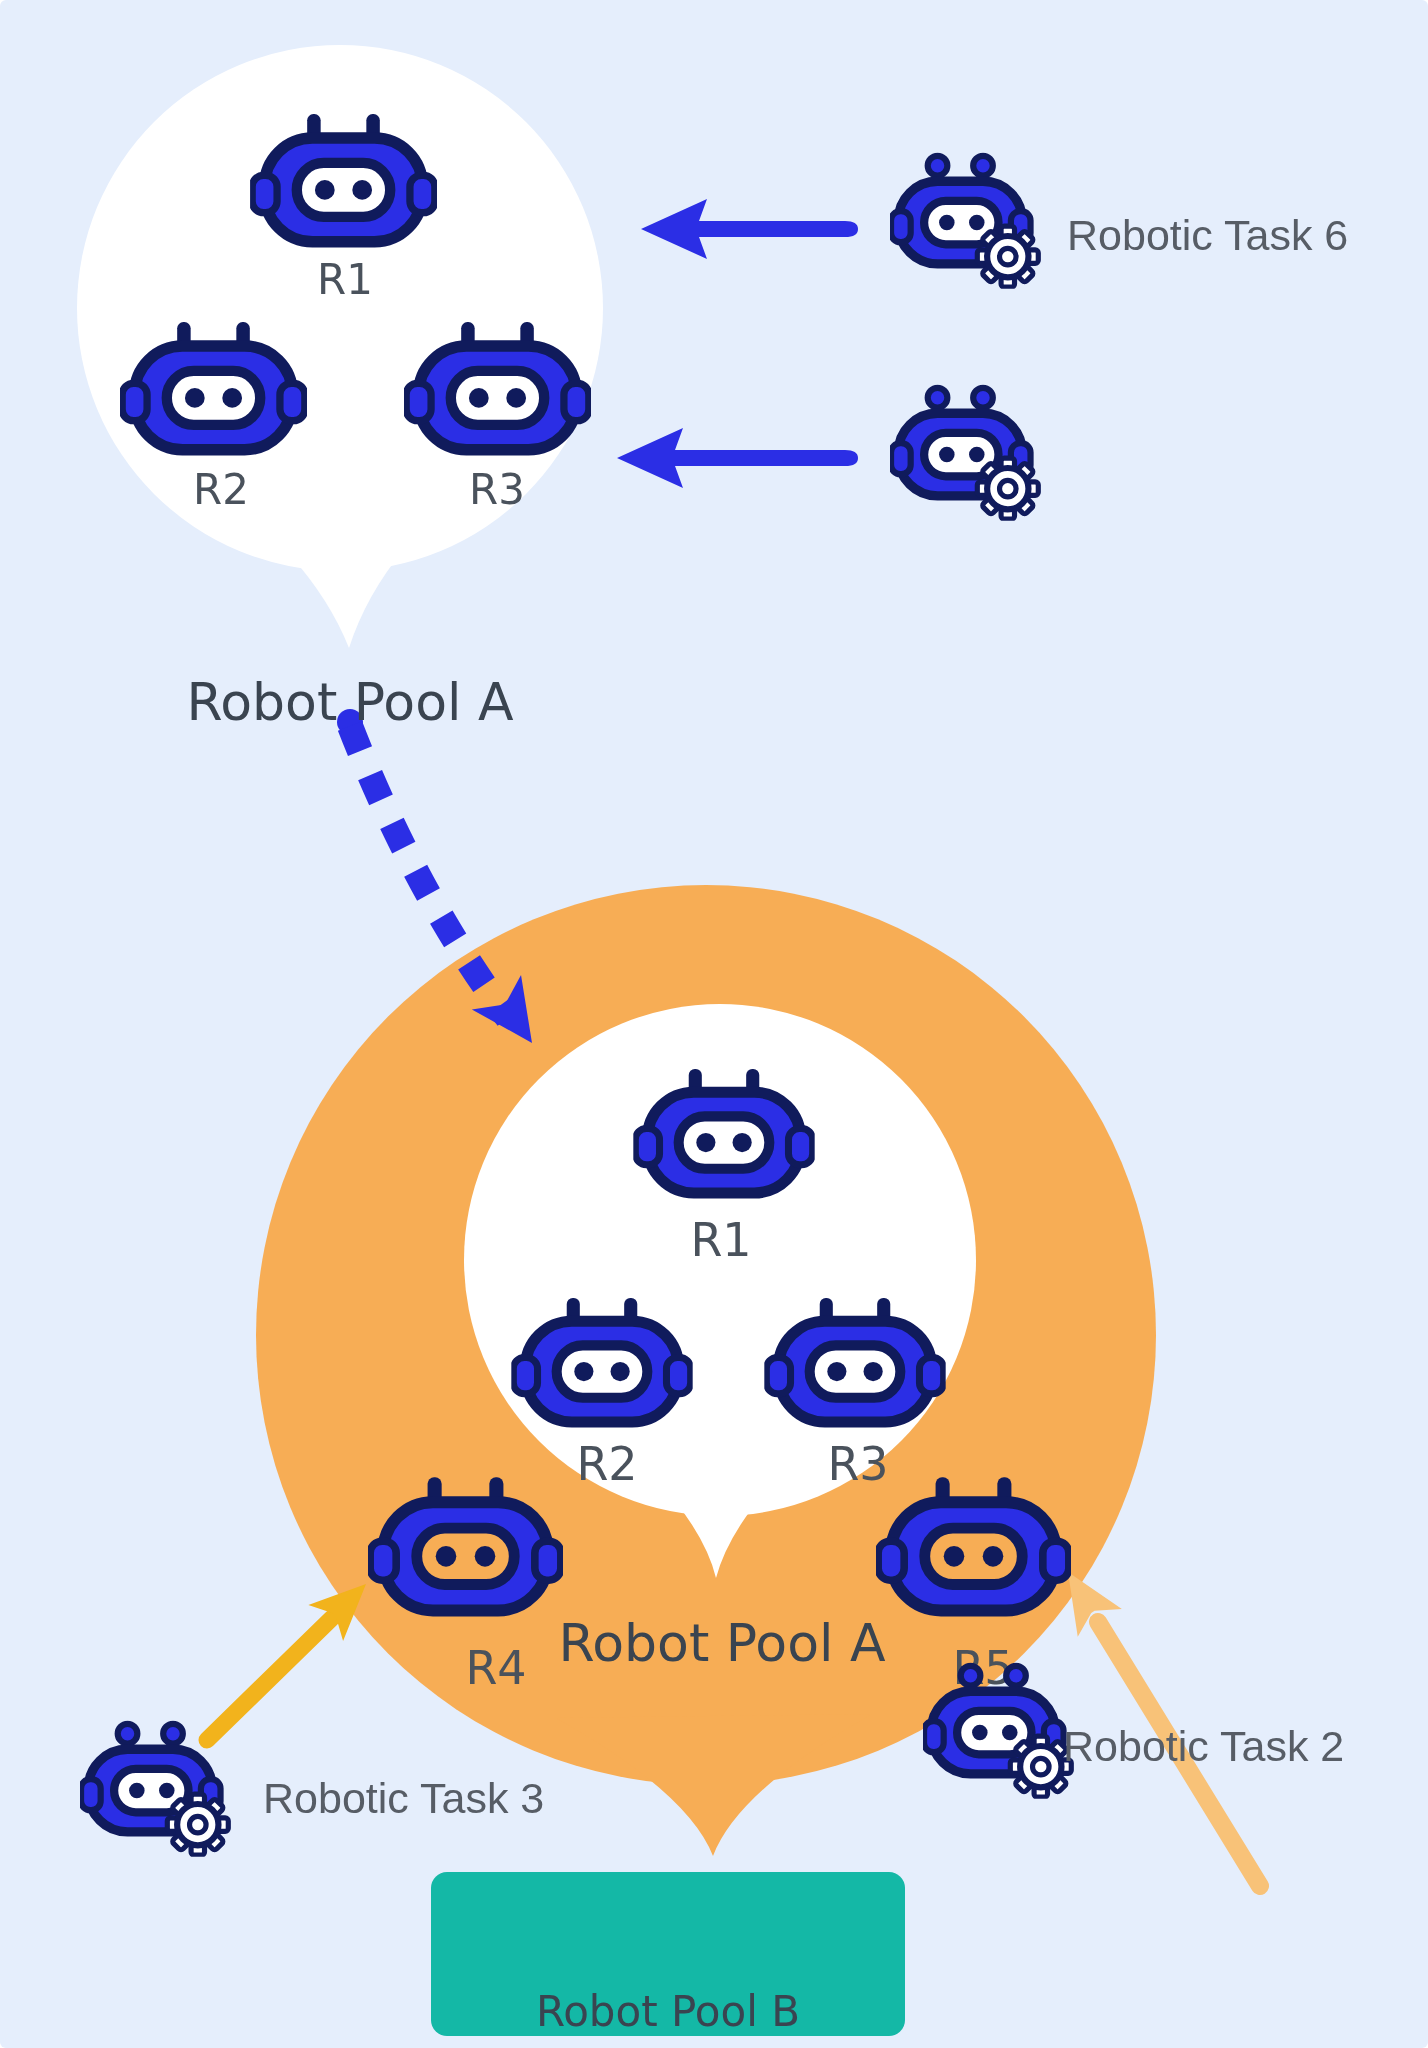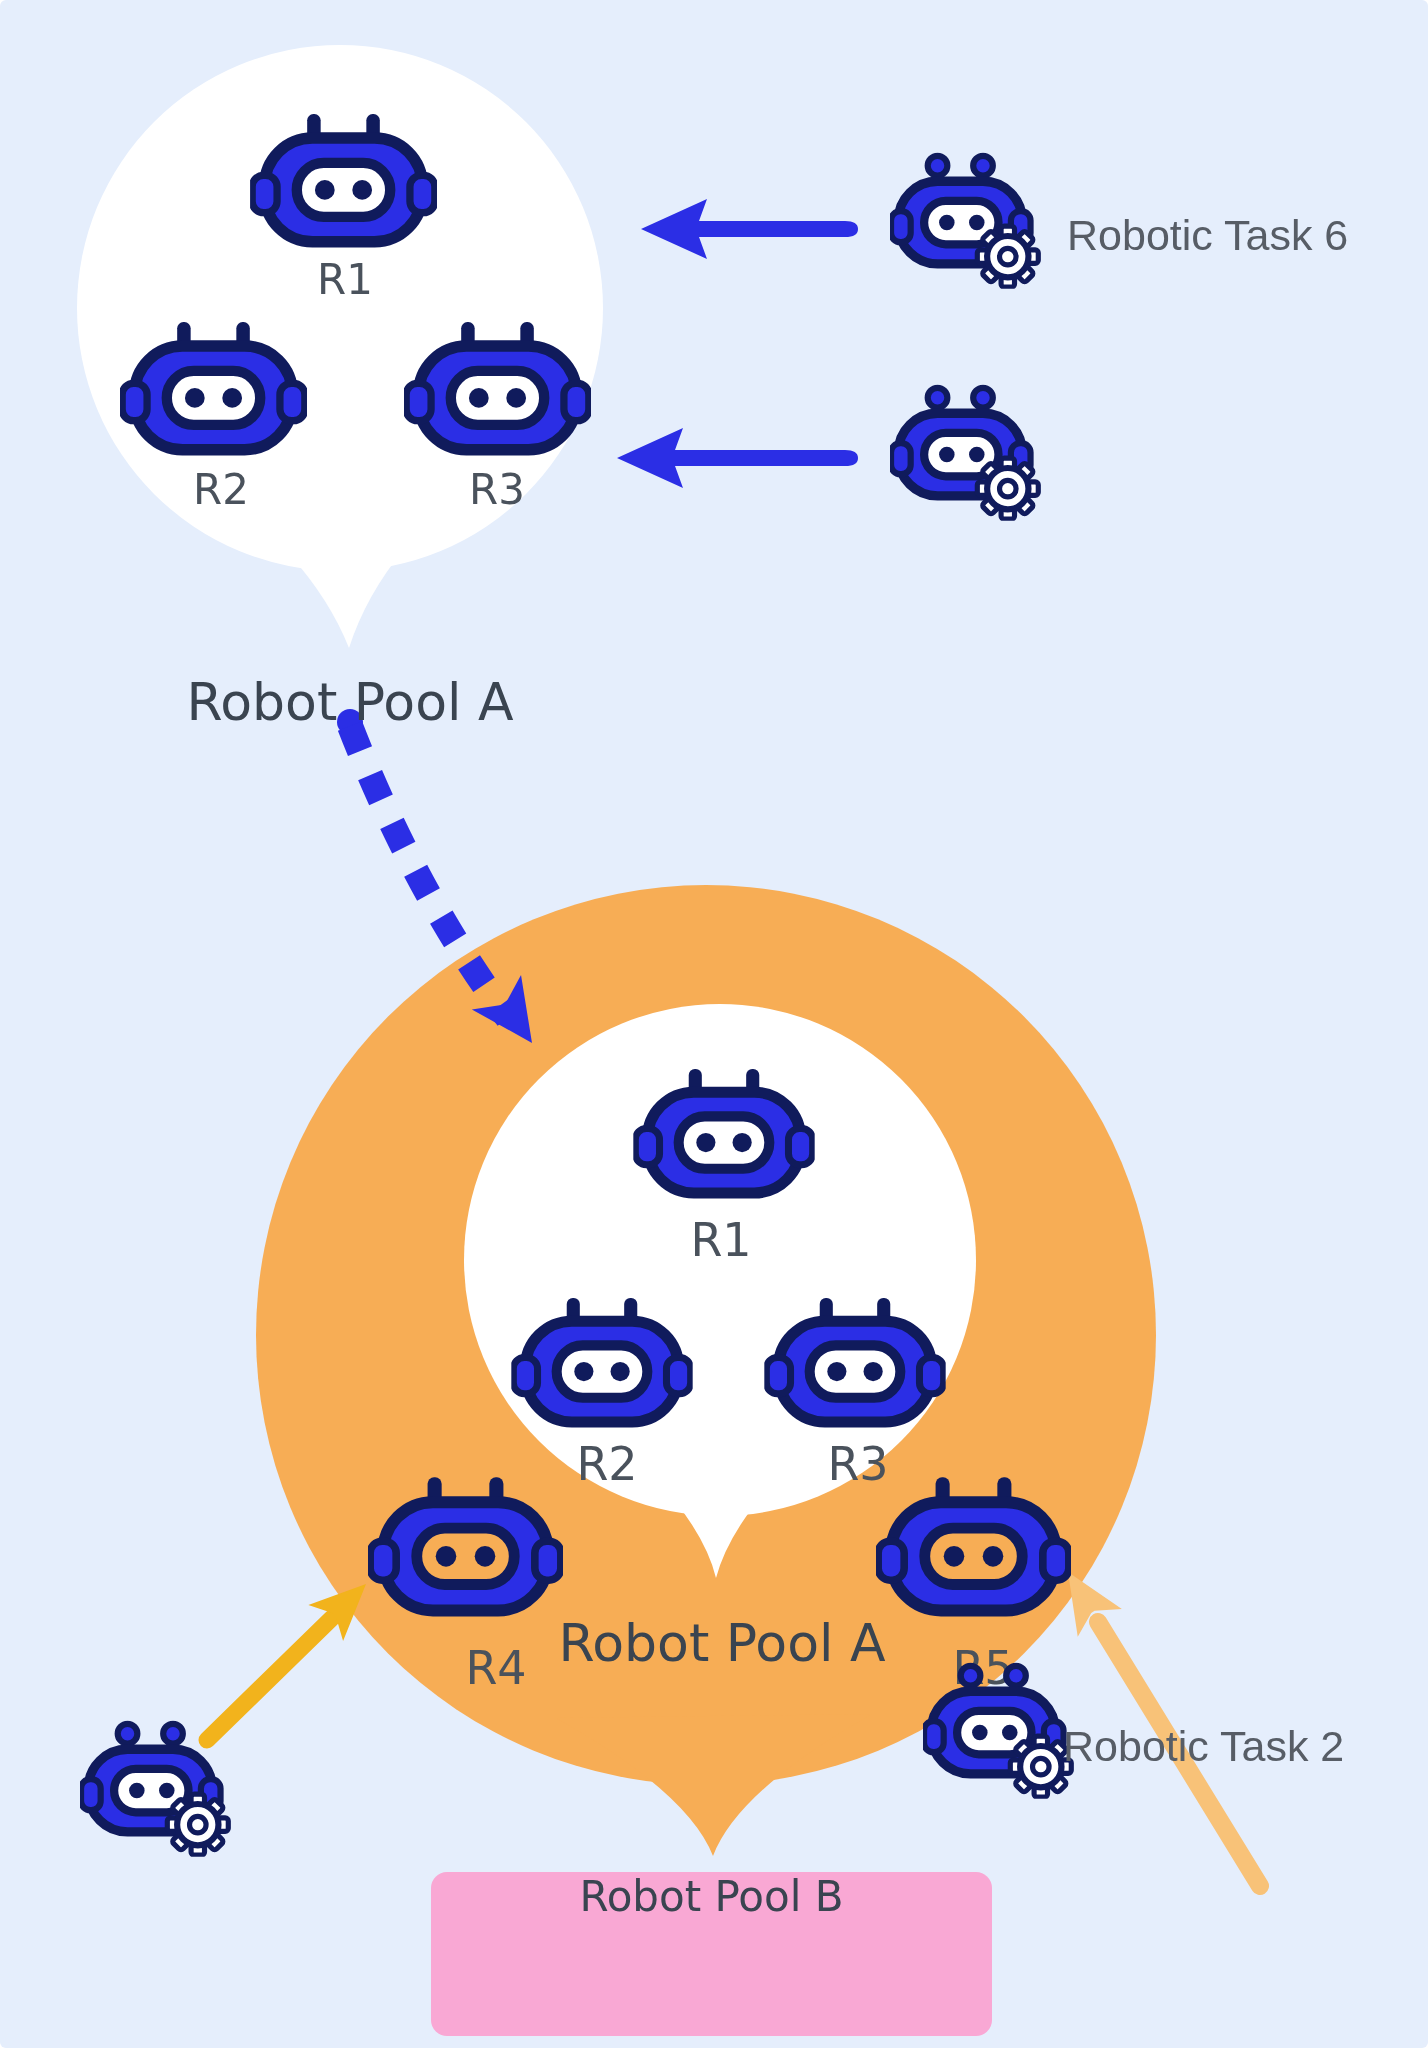--- a/index.html
+++ b/index.html
@@ -33,24 +33,24 @@
     transform:translateY(-50%);
     white-space:nowrap;
     line-height:1;
     font-family:"Liberation Sans",sans-serif;
     font-size:43px;
     color:#575D66;
   }
   .lbl-inner-r{font-size:46px;}
   .poolb-rect{
     position:absolute;
-    left:431px;top:1872px;width:561px;height:164px;
-    background:#f9a8d4;
+    left:431px;top:1872px;width:474px;height:164px;
+    background:#14b8a6;
     border-radius:16px;
-    display:flex;align-items:flex-start;justify-content:center;
+    display:flex;align-items:flex-end;justify-content:center;
   }
   .poolb-rect .lbl-pool{
     position:static;transform:none;font-size:42px;
   }
 </style>
 </head>
 <body>
 
 <div class="canvas">
 
@@ -202,20 +202,21 @@
         <use href="#poolbot"></use>
       </svg>
   </div>
   <div class="lbl lbl-inner-r" style="left:983px;top:1668px">R5</div>
 
   <div class="bot" style="left:80px;top:1720px;width:155px;height:137px">
     <svg viewBox="0 0 150 132">
         <use href="#taskbot"></use>
       </svg>
   </div>
+  <div class="lbl-task" style="left:263px;top:1798px">Robotic Task 3</div>
 
   <div class="bot" style="left:923px;top:1662px;width:155px;height:137px">
     <svg viewBox="0 0 150 132">
         <use href="#taskbot"></use>
       </svg>
   </div>
   <div class="lbl-task" style="left:1063px;top:1746px">Robotic Task 2</div>
 
   <div class="poolb-rect">
     <span class="lbl-pool">Robot Pool B</span>

